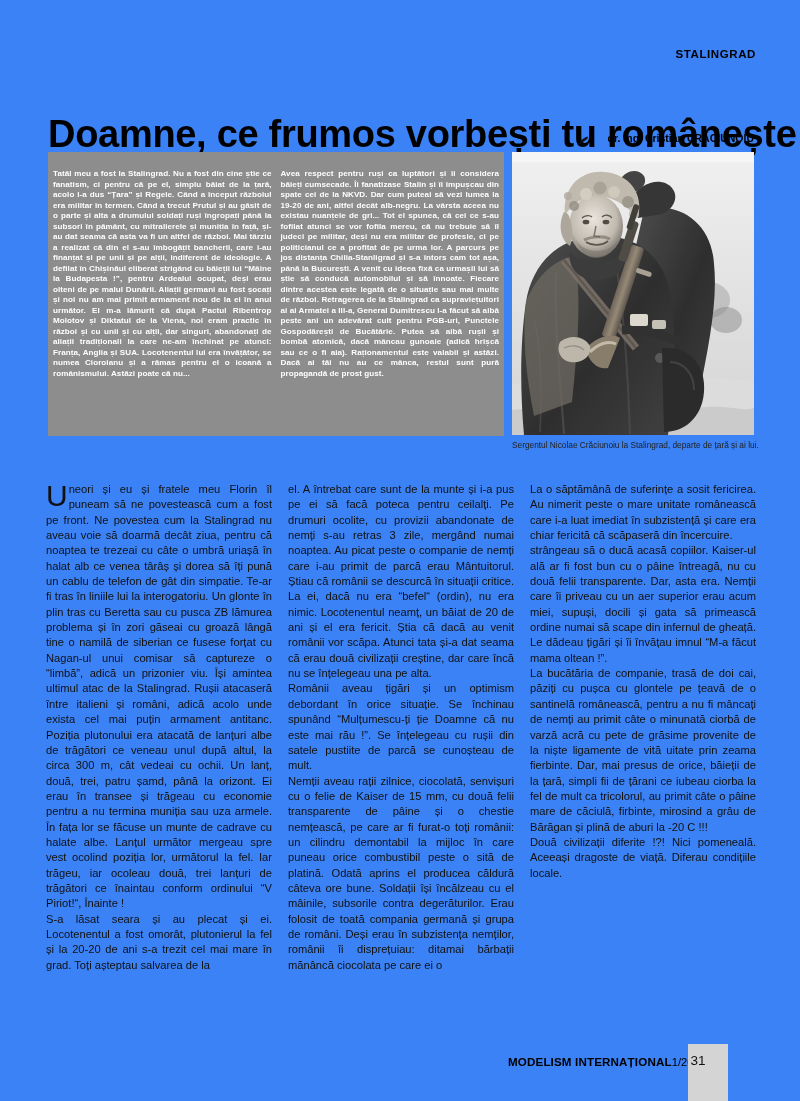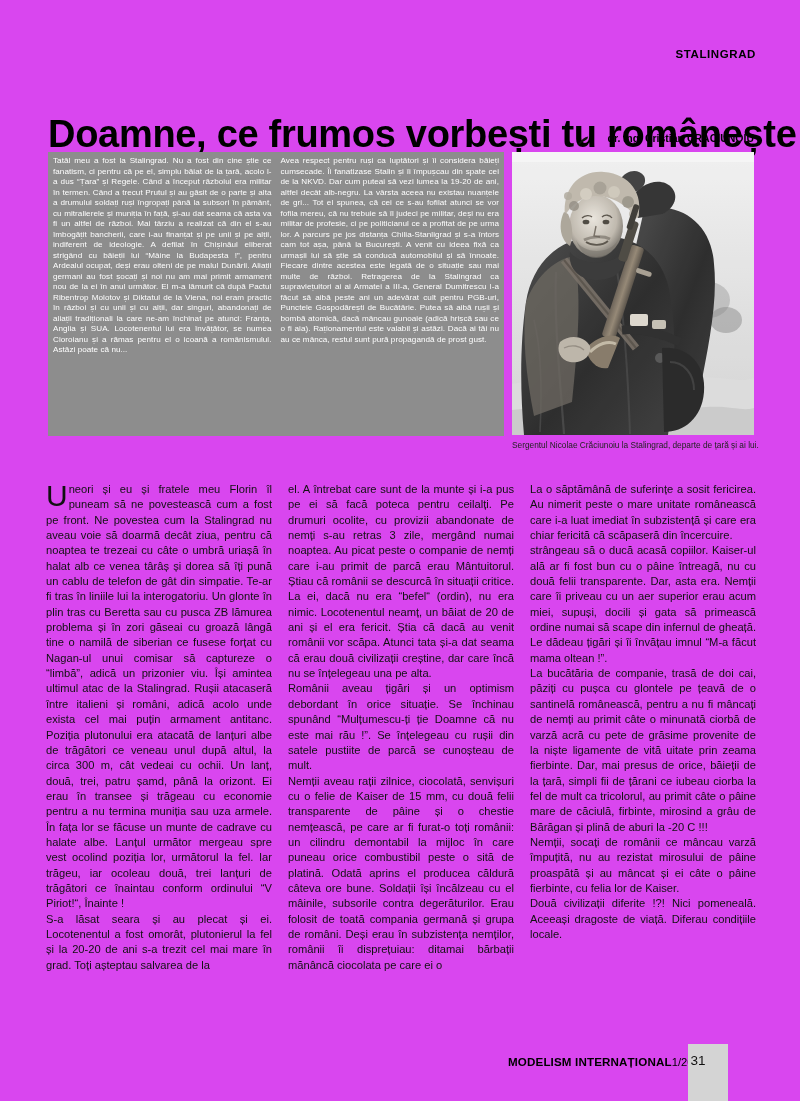--- a/index.html
+++ b/index.html
@@ -14,21 +14,21 @@
     color: #000;
     position: relative;
     overflow: hidden;
   }
 
   .page {
     position: absolute;
     inset: 0;
     width: 800px;
     height: 1101px;
-    background: #d946ef;
+    background: #3b82f6;
   }
 
   
   .kicker {
     position: absolute;
     top: 48px;
     right: 44px;
     font-size: 11.5px;
     font-weight: bold;
     letter-spacing: 0.6px;
@@ -77,22 +77,23 @@
     gap: 9px;
     padding: 4px 5px 4px 5px;
     box-sizing: border-box;
   }
   .intro-col {
     width: 222px;
     font-size: 8.1px;
     line-height: 10.5px;
     text-align: justify;
     font-family: "Liberation Sans", sans-serif;
-    font-weight: normal;
+    font-weight: bold;
     letter-spacing: 0.05px;
+    margin-top: 13px;
   }
   .intro-col p {
     margin: 0;
   }
 
   
   .photo-frame {
     position: absolute;
     left: 512px;
     top: 152px;
@@ -343,21 +344,20 @@
     <div class="col">
       <p>el. A întrebat care sunt de la munte și i-a pus pe ei să facă poteca pentru ceilalți. Pe drumuri ocolite, cu provizii abandonate de nemți s-au retras 3 zile, mergând numai noaptea. Au picat peste o companie de nemți care i-au primit de parcă erau Mântuitorul. Știau că românii se descurcă în situații critice. La ei, dacă nu era “befel“ (ordin), nu era nimic. Locotenentul neamț, un băiat de 20 de ani și el era fericit. Știa că dacă au venit românii vor scăpa. Atunci tata și-a dat seama că erau două civilizații creștine, dar care încă nu se înțelegeau una pe alta.</p>
       <p>Românii aveau țigări și un optimism debordant în orice situație. Se închinau spunând “Mulțumescu-ți ție Doamne că nu este mai rău !”. Se înțelegeau cu rușii din satele pustiite de parcă se cunoșteau de mult.</p>
       <p>Nemții aveau rații zilnice, ciocolată, senvișuri cu o felie de Kaiser de 15 mm, cu două felii transparente de pâine și o chestie nemțească, pe care ar fi furat-o toți românii: un cilindru demontabil la mijloc în care puneau orice combustibil peste o sită de platină. Odată aprins el producea căldură câteva ore bune. Soldații își încălzeau cu el mâinile, subsorile contra degerăturilor. Erau folosit de toată compania germană și grupa de români. Deși erau în subzistența nemților, românii îi disprețuiau: ditamai bărbații mănâncă ciocolata pe care ei o</p>
     </div>
 
     <div class="col">
       <p>La o săptămână de suferințe a sosit fericirea. Au nimerit peste o mare unitate românească care i-a luat imediat în subzistență și care era chiar fericită că scăpaseră din încercuire.</p>
       <p>strângeau să o ducă acasă copiilor. Kaiser-ul ală ar fi fost bun cu o pâine întreagă, nu cu două felii transparente. Dar, asta era. Nemții care îi priveau cu un aer superior erau acum miei, supuși, docili și gata să primească ordine numai să scape din infernul de gheață. Le dădeau țigări și îi învățau imnul “M-a făcut mama oltean !”.</p>
       <p>La bucătăria de companie, trasă de doi cai, păziți cu pușca cu glontele pe țeavă de o santinelă românească, pentru a nu fi mâncați de nemți au primit câte o minunată ciorbă de varză acră cu pete de grăsime provenite de la niște ligamente de vită uitate prin zeama fierbinte. Dar, mai presus de orice, băieții de la țară, simpli fii de țărani ce iubeau ciorba la fel de mult ca tricolorul, au primit câte o pâine mare de căciulă, firbinte, mirosind a grâu de Bărăgan și plină de aburi la -20 C !!!</p>
-      <p>Nemții, socați de românii ce mâncau varză împuțită, nu au rezistat mirosului de pâine proaspătă și au mâncat și ei câte o pâine fierbinte, cu felia lor de Kaiser.</p>
       <p>Două civilizații diferite !?! Nici pomeneală. Aceeași dragoste de viață. Diferau condițiile locale.</p>
     </div>
 
   </div>
 
   <div class="footer">
     <span class="footer-title">MODELISM INTERNAȚIONAL</span>
     <span class="footer-issue">1/2008</span>
   </div>
   <div class="page-number-box"></div>

